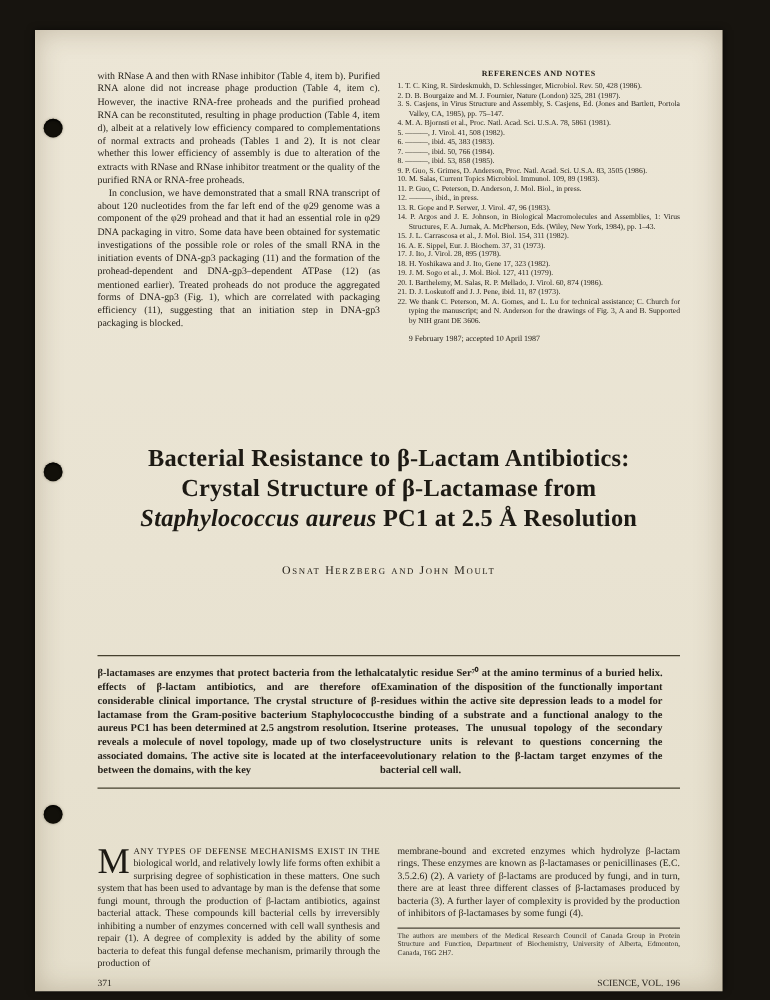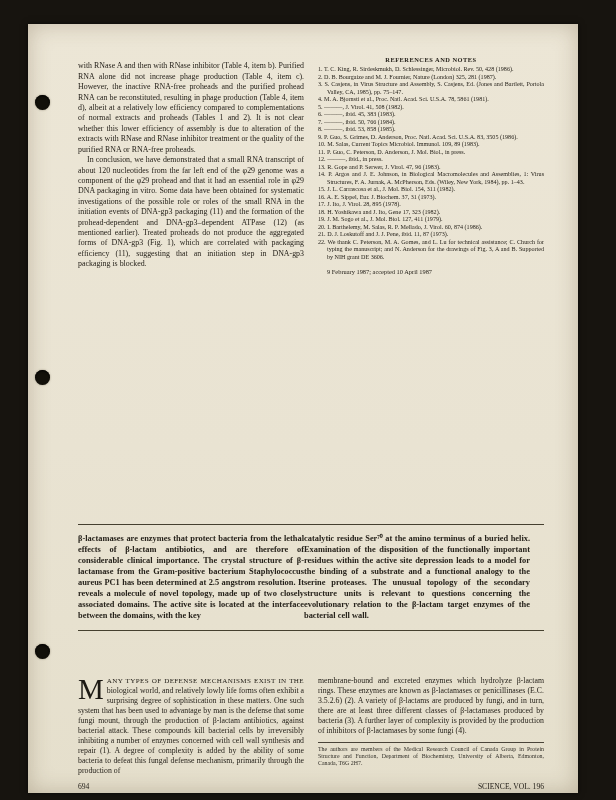--- a/index.html
+++ b/index.html
@@ -17,21 +17,21 @@
   }
   .hole {
     position:absolute; width:15px; height:15px; border-radius:50%;
     background:#12100a; box-shadow: inset 0 1px 2px #000, 0 0 2px rgba(60,50,30,.5);
     left:7px;
   }
   .hole.h1 { top:71px; } .hole.h2 { top:346px; } .hole.h3 { top:620px; }
 
   .top-section {
     position:absolute; left:50px; top:32px; width:466px;
-    display:flex; gap:14px; color:#26221b;align-items:center;
+    display:flex; gap:14px; color:#26221b;
   }
   .col-a { width:226px; font-size:7.9px; line-height:10.4px; text-align:justify; }
   .col-a p.indent { text-indent:9px; }
   .col-b { width:226px; color:#26221b; }
   .refs-heading { text-align:center; font-size:6.4px; font-weight:bold; letter-spacing:.5px; margin-bottom:3px; }
   .refs { list-style:none; font-size:6.1px; line-height:7.5px; text-align:justify; }
   .refs li { padding-left:9px; text-indent:-9px; }
   .received { font-size:6.4px; margin-top:7px; text-indent:9px; }
 
   .title-block { position:absolute; left:40px; top:332px; width:486px; text-align:center; color:#1d1a14; }
@@ -102,35 +102,41 @@
           <li>18. H. Yoshikawa and J. Ito, Gene 17, 323 (1982).</li>
           <li>19. J. M. Sogo et al., J. Mol. Biol. 127, 411 (1979).</li>
           <li>20. I. Barthelemy, M. Salas, R. P. Mellado, J. Virol. 60, 874 (1986).</li>
           <li>21. D. J. Loskutoff and J. J. Pene, ibid. 11, 87 (1973).</li>
           <li>22. We thank C. Peterson, M. A. Gomes, and L. Lu for technical assistance; C. Church for typing the manuscript; and N. Anderson for the drawings of Fig. 3, A and B. Supported by NIH grant DE 3606.</li>
         </ol>
         <div class="received">9 February 1987; accepted 10 April 1987</div>
       </div>
     </div>
 
+    <div class="title-block">
+      <div class="title-line">Bacterial Resistance to β-Lactam Antibiotics:</div>
+      <div class="title-line">Crystal Structure of β-Lactamase from</div>
+      <div class="title-line"><span class="it">Staphylococcus aureus</span><span> PC1 at 2.5 Å Resolution</span></div>
+      <div class="authors">Osnat Herzberg and John Moult</div>
+    </div>
 
     <div class="abstract">
       <p class="cell">β-lactamases are enzymes that protect bacteria from the lethal effects of β-lactam antibiotics, and are therefore of considerable clinical importance. The crystal structure of β-lactamase from the Gram-positive bacterium Staphylococcus aureus PC1 has been determined at 2.5 angstrom resolution. It reveals a molecule of novel topology, made up of two closely associated domains. The active site is located at the interface between the domains, with the key</p>
       <p class="cell">catalytic residue Ser⁷⁰ at the amino terminus of a buried helix. Examination of the disposition of the functionally important residues within the active site depression leads to a model for the binding of a substrate and a functional analogy to the serine proteases. The unusual topology of the secondary structure units is relevant to questions concerning the evolutionary relation to the β-lactam target enzymes of the bacterial cell wall.</p>
     </div>
 
     <div class="body-section">
       <p class="body-col">
         <span class="dropcap">M</span><span class="leadin">ANY TYPES OF DEFENSE MECHANISMS EXIST IN THE</span><span> biological world, and relatively lowly life forms often exhibit a surprising degree of sophistication in these matters. One such system that has been used to advantage by man is the defense that some fungi mount, through the production of β-lactam antibiotics, against bacterial attack. These compounds kill bacterial cells by irreversibly inhibiting a number of enzymes concerned with cell wall synthesis and repair (1). A degree of complexity is added by the ability of some bacteria to defeat this fungal defense mechanism, primarily through the production of</span>
       </p>
       <div class="body-col">
         <p>membrane-bound and excreted enzymes which hydrolyze β-lactam rings. These enzymes are known as β-lactamases or penicillinases (E.C. 3.5.2.6) (2). A variety of β-lactams are produced by fungi, and in turn, there are at least three different classes of β-lactamases produced by bacteria (3). A further layer of complexity is provided by the production of inhibitors of β-lactamases by some fungi (4).</p>
         <p class="footnote">The authors are members of the Medical Research Council of Canada Group in Protein Structure and Function, Department of Biochemistry, University of Alberta, Edmonton, Canada, T6G 2H7.</p>
       </div>
     </div>
 
     <div class="footer">
-      <span>694</span>
+      <span>371</span>
       <span>SCIENCE, VOL. 196</span>
     </div>
 
   </div>
 </div>
 
 </body></html>

